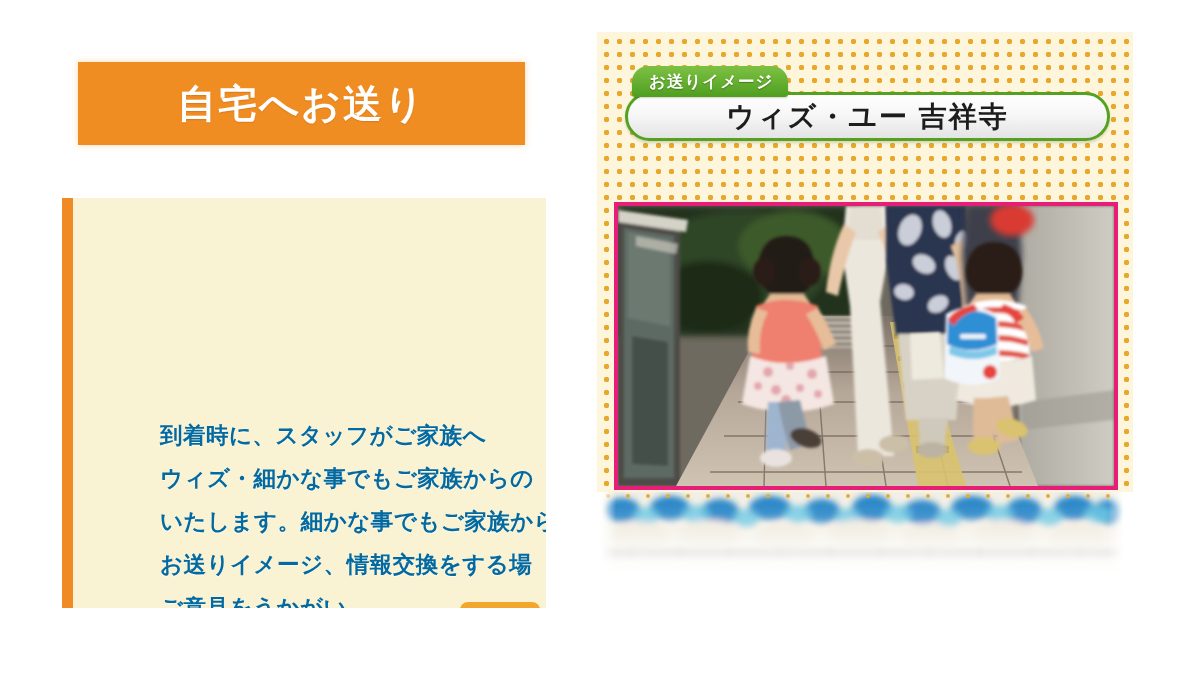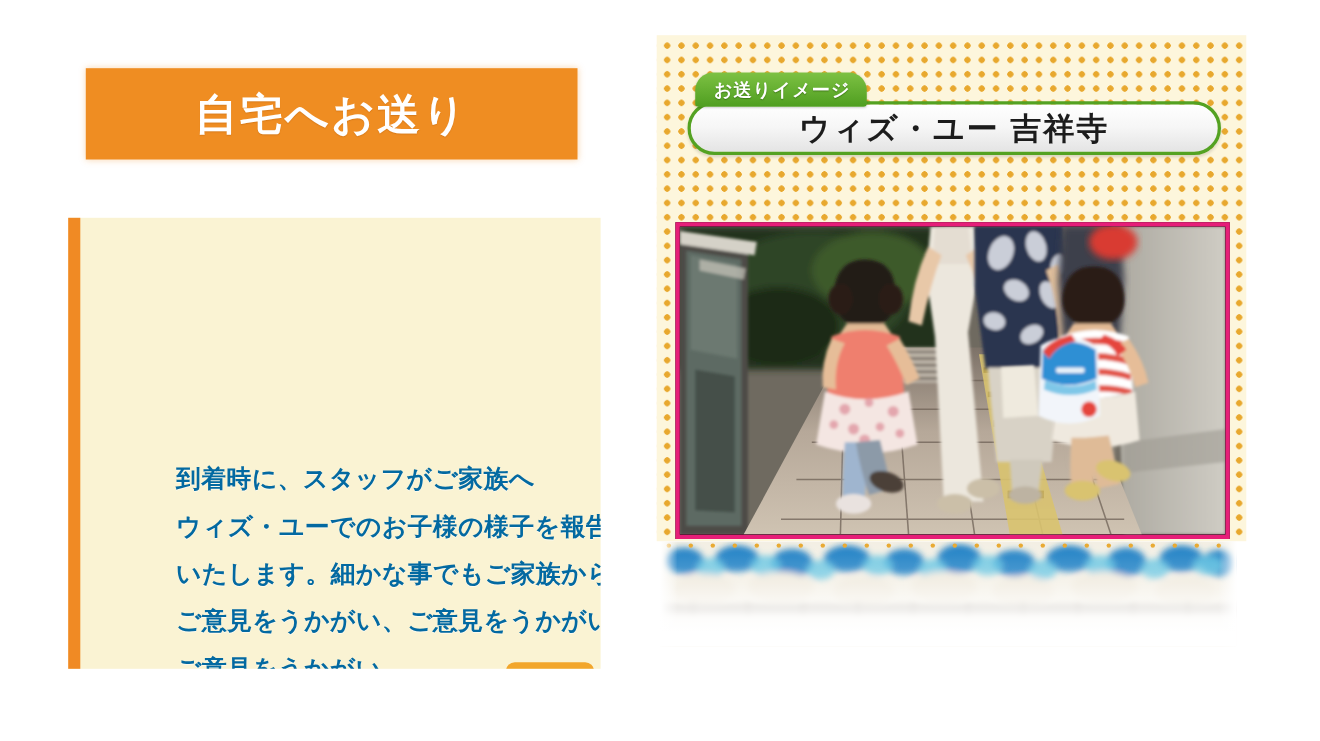--- a/index.html
+++ b/index.html
@@ -213,23 +213,23 @@
       <rect x="10" y="170" width="180" height="20" rx="8" fill="#d6d3dd"></rect>
       <rect x="24" y="176" width="16" height="7" rx="2" fill="#d9544a"></rect>
       <rect x="160" y="176" width="16" height="7" rx="2" fill="#d9544a"></rect>
 
       <rect x="24" y="188" width="28" height="26" rx="5" fill="#1b2236"></rect>
       <rect x="148" y="188" width="28" height="26" rx="5" fill="#1b2236"></rect>
     </svg>
 
     <div id="info-body">
       <div class="line">到着時に、スタッフがご家族へ</div>
-      <div class="line">ウィズ・ユーでのお子様の様子を報告</div>
+      <div class="line">ウィズ・細かな事でもご家族からの</div>
       <div class="line">いたします。細かな事でもご家族からの</div>
-      <div class="line">ご意見をうかがい、ご意見をうかがい</div>
+      <div class="line">お送りイメージ、情報交換をする場</div>
       <div class="line">ご意見をうかがい。</div>
     </div>
   </div>
   <div id="info-accent"></div>
 
   <div id="video-panel">
     <div id="dot-bg"></div>
 
     <div id="header-pill">
       <span class="pill-text">ウィズ・ユー 吉祥寺</span>

